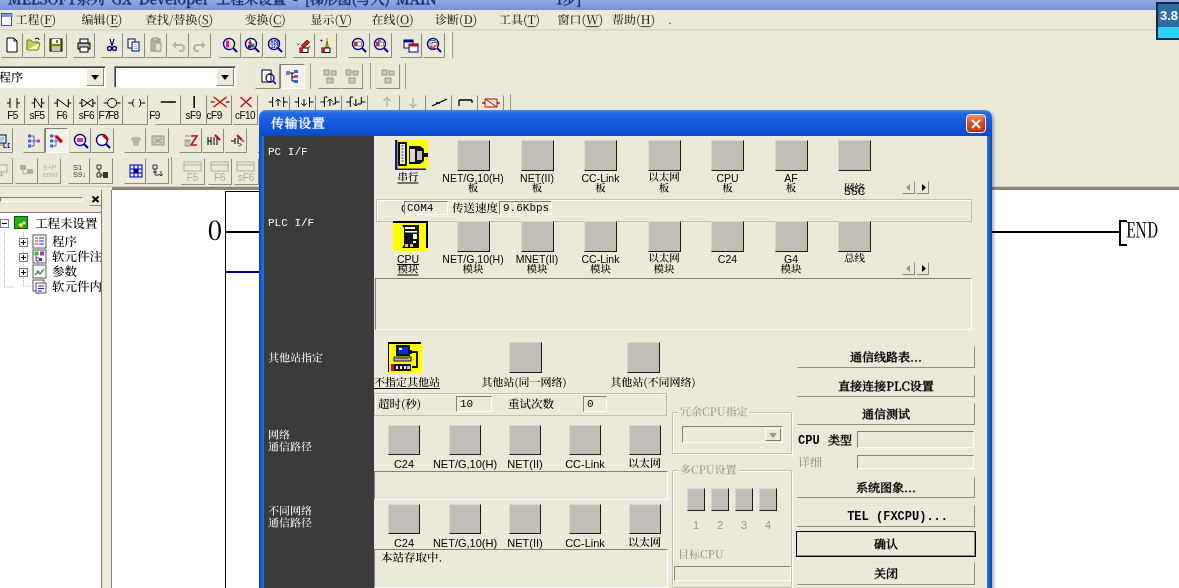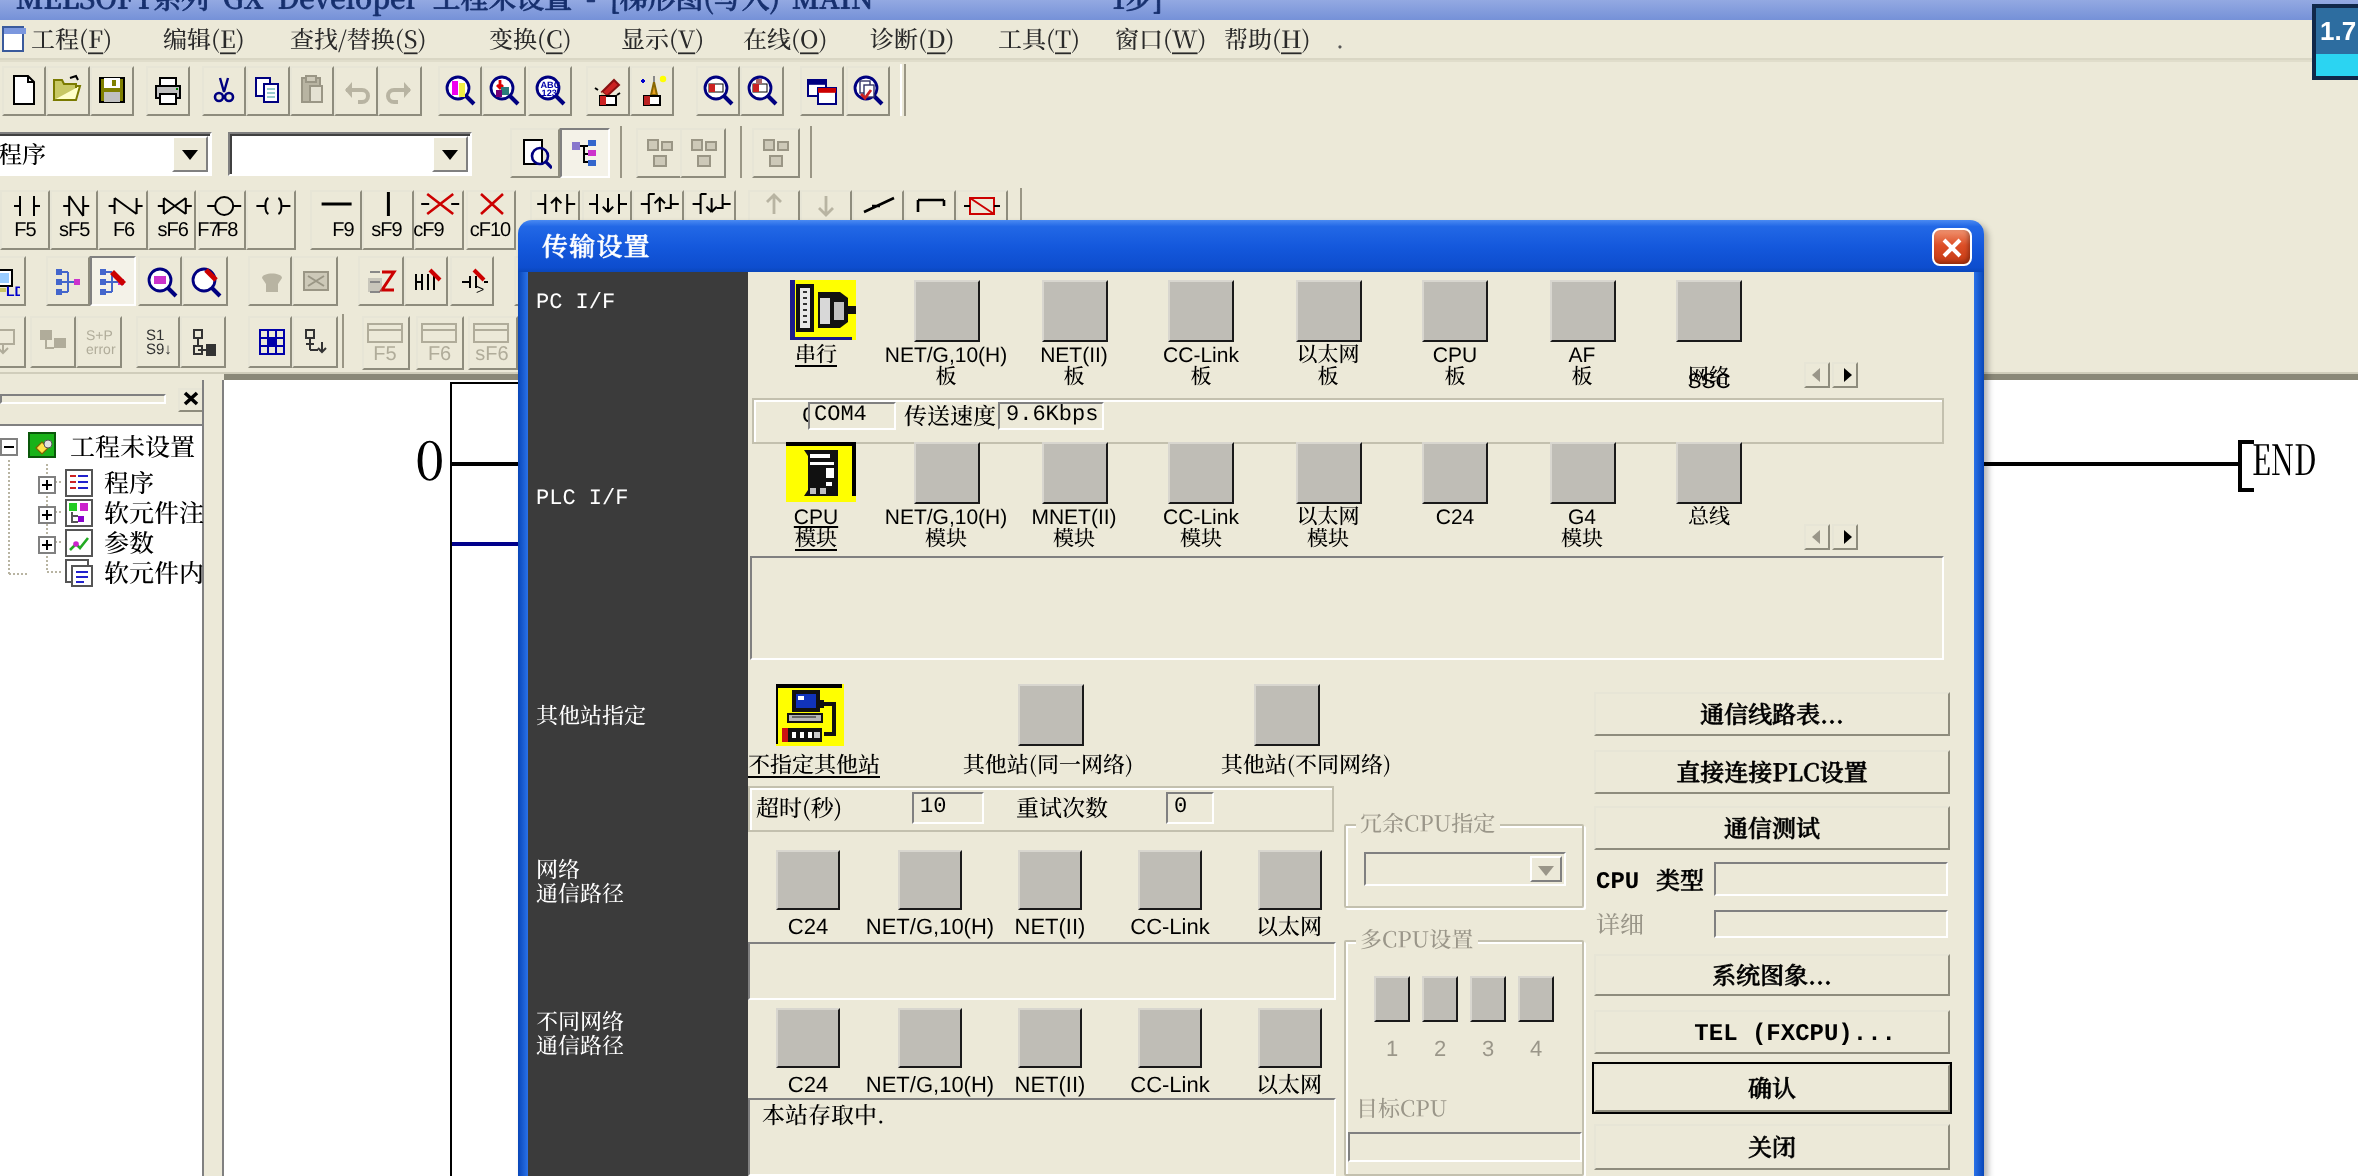--- a/index.html
+++ b/index.html
@@ -263,21 +263,21 @@
     <div style="position:absolute;left:24.6px;top:110px;width:25px;text-align:center;font:10px 'Liberation Sans';color:#000;letter-spacing:-0.5px">sF5</div>
     <div style="position:absolute;left:49.3px;top:95.0px;width:24.6px;height:30.0px;background:#ece9d8;border-top:1px solid #e7e5d6;border-left:1px solid #e7e5d6;border-right:1px solid #8e8c7d;border-bottom:1px solid #8e8c7d;"></div>
     <div style="position:absolute;left:49.3px;top:110px;width:25px;text-align:center;font:10px 'Liberation Sans';color:#000;letter-spacing:-0.5px">F6</div>
     <div style="position:absolute;left:73.9px;top:95.0px;width:24.6px;height:30.0px;background:#ece9d8;border-top:1px solid #e7e5d6;border-left:1px solid #e7e5d6;border-right:1px solid #8e8c7d;border-bottom:1px solid #8e8c7d;"></div>
     <div style="position:absolute;left:73.9px;top:110px;width:25px;text-align:center;font:10px 'Liberation Sans';color:#000;letter-spacing:-0.5px">sF6</div>
     <div style="position:absolute;left:98.6px;top:95.0px;width:24.6px;height:30.0px;background:#ece9d8;border-top:1px solid #e7e5d6;border-left:1px solid #e7e5d6;border-right:1px solid #8e8c7d;border-bottom:1px solid #8e8c7d;"></div>
     <div style="position:absolute;left:98.6px;top:110px;width:25px;font:10px 'Liberation Sans';color:#000;letter-spacing:-0.5px">F7</div>
     <div style="position:absolute;left:123.2px;top:95.0px;width:24.6px;height:30.0px;background:#ece9d8;border-top:1px solid #e7e5d6;border-left:1px solid #e7e5d6;border-right:1px solid #8e8c7d;border-bottom:1px solid #8e8c7d;"></div>
     <div style="position:absolute;left:108px;top:110px;width:25px;text-align:left;font:10px 'Liberation Sans';color:#000;letter-spacing:-0.5px">F8</div>
     <div style="position:absolute;left:154.8px;top:95.0px;width:25.9px;height:30.0px;background:#ece9d8;border-top:1px solid #e7e5d6;border-left:1px solid #e7e5d6;border-right:1px solid #8e8c7d;border-bottom:1px solid #8e8c7d;"></div>
-    <div style="position:absolute;left:159px;top:110px;width:25px;text-align:center;font:10px 'Liberation Sans';color:#000;letter-spacing:-0.5px">F9</div>
+    <div style="position:absolute;left:142px;top:110px;width:25px;text-align:center;font:10px 'Liberation Sans';color:#000;letter-spacing:-0.5px">F9</div>
     <div style="position:absolute;left:180.7px;top:95.0px;width:25.9px;height:30.0px;background:#ece9d8;border-top:1px solid #e7e5d6;border-left:1px solid #e7e5d6;border-right:1px solid #8e8c7d;border-bottom:1px solid #8e8c7d;"></div>
     <div style="position:absolute;left:180.7px;top:110px;width:25px;text-align:center;font:10px 'Liberation Sans';color:#000;letter-spacing:-0.5px">sF9</div>
     <div style="position:absolute;left:206.6px;top:95.0px;width:25.9px;height:30.0px;background:#ece9d8;border-top:1px solid #e7e5d6;border-left:1px solid #e7e5d6;border-right:1px solid #8e8c7d;border-bottom:1px solid #8e8c7d;"></div>
     <div style="position:absolute;left:206.6px;top:110px;width:25px;text-align:left;font:10px 'Liberation Sans';color:#000;letter-spacing:-0.5px">cF9</div>
     <div style="position:absolute;left:232.5px;top:95.0px;width:25.9px;height:30.0px;background:#ece9d8;border-top:1px solid #e7e5d6;border-left:1px solid #e7e5d6;border-right:1px solid #8e8c7d;border-bottom:1px solid #8e8c7d;"></div>
     <div style="position:absolute;left:232.5px;top:110px;width:25px;text-align:center;font:10px 'Liberation Sans';color:#000;letter-spacing:-0.5px">cF10</div>
     <div style="position:absolute;left:264.6px;top:95.0px;width:25.9px;height:30.0px;background:#ece9d8;border-top:1px solid #e7e5d6;border-left:1px solid #e7e5d6;border-right:1px solid #8e8c7d;border-bottom:1px solid #8e8c7d;"></div>
     <div style="position:absolute;left:290.5px;top:95.0px;width:25.9px;height:30.0px;background:#ece9d8;border-top:1px solid #e7e5d6;border-left:1px solid #e7e5d6;border-right:1px solid #8e8c7d;border-bottom:1px solid #8e8c7d;"></div>
     <div style="position:absolute;left:316.4px;top:95.0px;width:25.9px;height:30.0px;background:#ece9d8;border-top:1px solid #e7e5d6;border-left:1px solid #e7e5d6;border-right:1px solid #8e8c7d;border-bottom:1px solid #8e8c7d;"></div>
     <div style="position:absolute;left:342.3px;top:95.0px;width:25.9px;height:30.0px;background:#ece9d8;border-top:1px solid #e7e5d6;border-left:1px solid #e7e5d6;border-right:1px solid #8e8c7d;border-bottom:1px solid #8e8c7d;"></div>
@@ -468,21 +468,21 @@
     <div style="position:absolute;left:966px;top:114px;width:20px;height:19px;background:linear-gradient(#f0926f,#dd4f27 45%,#c43a13);border:1px solid #fff;border-radius:4px;box-shadow:inset -1px -1px 2px rgba(0,0,0,.3)">
       <svg width="12" height="12" style="position:absolute;left:3px;top:3px">
         <path d="M2 2l8 8M10 2l-8 8" stroke="#fff" stroke-width="2"></path>
       </svg>
     </div>
     <div style="position:absolute;left:258.5px;top:136px;width:5.5px;height:452px;background:linear-gradient(90deg,#0846b8,#2a71e8)"></div>
     <div style="position:absolute;left:987px;top:136px;width:5px;height:452px;background:linear-gradient(90deg,#2a71e8,#0846b8)"></div>
     <div style="position:absolute;left:264px;top:136px;width:723px;height:452px;background:#ece9d8"></div>
     <div style="position:absolute;left:264px;top:136px;width:110px;height:452px;background:#3b3b3b"></div>
     <div style="position:absolute;left:268px;top:146px;font:11px 'Liberation Mono';color:#fff">PC I/F</div>
-    <div style="position:absolute;left:268px;top:244px;font:11px 'Liberation Mono';color:#fff">PLC I/F</div>
+    <div style="position:absolute;left:268px;top:217px;font:11px 'Liberation Mono';color:#fff">PLC I/F</div>
     <div style="position:absolute;left:395px;top:140px;width:33px;height:30px;background:#ffff00"><svg width="33" height="30">
         <path d="M1 0v30h30" stroke="#1a1a8c" stroke-width="3" fill="none"></path>
         <rect x="3" y="2" width="9" height="24" fill="#111"></rect>
         <rect x="5" y="4" width="5" height="20" fill="#e8e8e8"></rect>
         <path d="M6.5 6h2M6.5 9h2M6.5 12h2M6.5 15h2M6.5 18h2M6.5 21h2" stroke="#333"></path>
         <path d="M14 6h11l4 3v12l-4 3H14z" fill="#111"></path>
         <rect x="15" y="9" width="5" height="13" fill="#d8d8d8"></rect>
         <rect x="22" y="11" width="5" height="9" fill="#c0c0c0"></rect>
         <rect x="29" y="13" width="4" height="4" fill="#111"></rect>
       </svg></div>
@@ -621,21 +621,21 @@
     <div style="position:absolute;left:687px;top:488px;width:18px;height:23px;background:#bfbdb6;border-right:1px solid #1a1a1a;border-bottom:1px solid #1a1a1a;border-top:1px solid #d8d6cf;border-left:1px solid #d8d6cf"></div>
     <div style="position:absolute;left:687px;top:519px;width:18px;text-align:center;font:11px 'Liberation Sans';color:#9a9689">1</div>
     <div style="position:absolute;left:711px;top:488px;width:18px;height:23px;background:#bfbdb6;border-right:1px solid #1a1a1a;border-bottom:1px solid #1a1a1a;border-top:1px solid #d8d6cf;border-left:1px solid #d8d6cf"></div>
     <div style="position:absolute;left:711px;top:519px;width:18px;text-align:center;font:11px 'Liberation Sans';color:#9a9689">2</div>
     <div style="position:absolute;left:735px;top:488px;width:18px;height:23px;background:#bfbdb6;border-right:1px solid #1a1a1a;border-bottom:1px solid #1a1a1a;border-top:1px solid #d8d6cf;border-left:1px solid #d8d6cf"></div>
     <div style="position:absolute;left:735px;top:519px;width:18px;text-align:center;font:11px 'Liberation Sans';color:#9a9689">3</div>
     <div style="position:absolute;left:759px;top:488px;width:18px;height:23px;background:#bfbdb6;border-right:1px solid #1a1a1a;border-bottom:1px solid #1a1a1a;border-top:1px solid #d8d6cf;border-left:1px solid #d8d6cf"></div>
     <div style="position:absolute;left:759px;top:519px;width:18px;text-align:center;font:11px 'Liberation Sans';color:#9a9689">4</div>
     <div style="position:absolute;left:673.5px;top:566px;width:117px;height:15px;background:#ece9d8;border-top:1px solid #808080;border-left:1px solid #808080;border-right:1px solid #fff;border-bottom:1px solid #fff;"></div>
     <div style="position:absolute;left:1156px;top:2px;width:23px;height:38px;background:#2d6da0;border:2px solid #10284a;border-right:none">
-      <div style="position:absolute;left:2px;top:4px;font:bold 13px 'Liberation Sans';color:#fff">1.7</div>
+      <div style="position:absolute;left:2px;top:4px;font:bold 13px 'Liberation Sans';color:#fff">3.8</div>
       <div style="position:absolute;left:0;top:23px;width:21px;height:11px;background:#2bd4f2"></div>
     </div>
   </div>
 <svg width="1179" height="588" style="position:absolute;left:0;top:0;pointer-events:none;overflow:hidden">
 <defs>
       <path id="g0028" d="M2.0 -3.7Q2.0 -2.5 2.2 -1.6Q2.4 -0.6 2.9 0.3Q3.3 1.2 4.1 2.3L3.9 2.5Q2.5 1.2 1.8 -0.3Q1.1 -1.8 1.1 -3.7Q1.1 -5.5 1.8 -7.0Q2.5 -8.5 3.9 -9.8L4.1 -9.6Q3.3 -8.6 2.9 -7.6Q2.4 -6.7 2.2 -5.7Q2.0 -4.8 2.0 -3.7Z"></path>
       <path id="g0029" d="M2.5 -3.7Q2.5 -4.8 2.3 -5.7Q2.1 -6.7 1.6 -7.6Q1.2 -8.6 0.4 -9.6L0.6 -9.8Q2.0 -8.5 2.7 -7.0Q3.4 -5.5 3.4 -3.7Q3.4 -1.8 2.7 -0.3Q2.0 1.2 0.6 2.5L0.4 2.3Q1.2 1.2 1.6 0.3Q2.1 -0.6 2.3 -1.6Q2.5 -2.5 2.5 -3.7Z"></path>
       <path id="g002D" d="M0.5 -2.9V-3.6H3.7V-2.9Z"></path>
       <path id="g002E" d="M2.0 0.2Q1.6 0.2 1.4 -0.1Q1.2 -0.3 1.2 -0.6Q1.2 -1.0 1.4 -1.2Q1.6 -1.4 2.0 -1.4Q2.3 -1.4 2.5 -1.2Q2.8 -1.0 2.8 -0.6Q2.8 -0.3 2.5 -0.1Q2.3 0.2 2.0 0.2Z"></path>
       <path id="g002F" d="M0.1 2.1 3.7 -9.3H4.3L0.7 2.1Z"></path>

